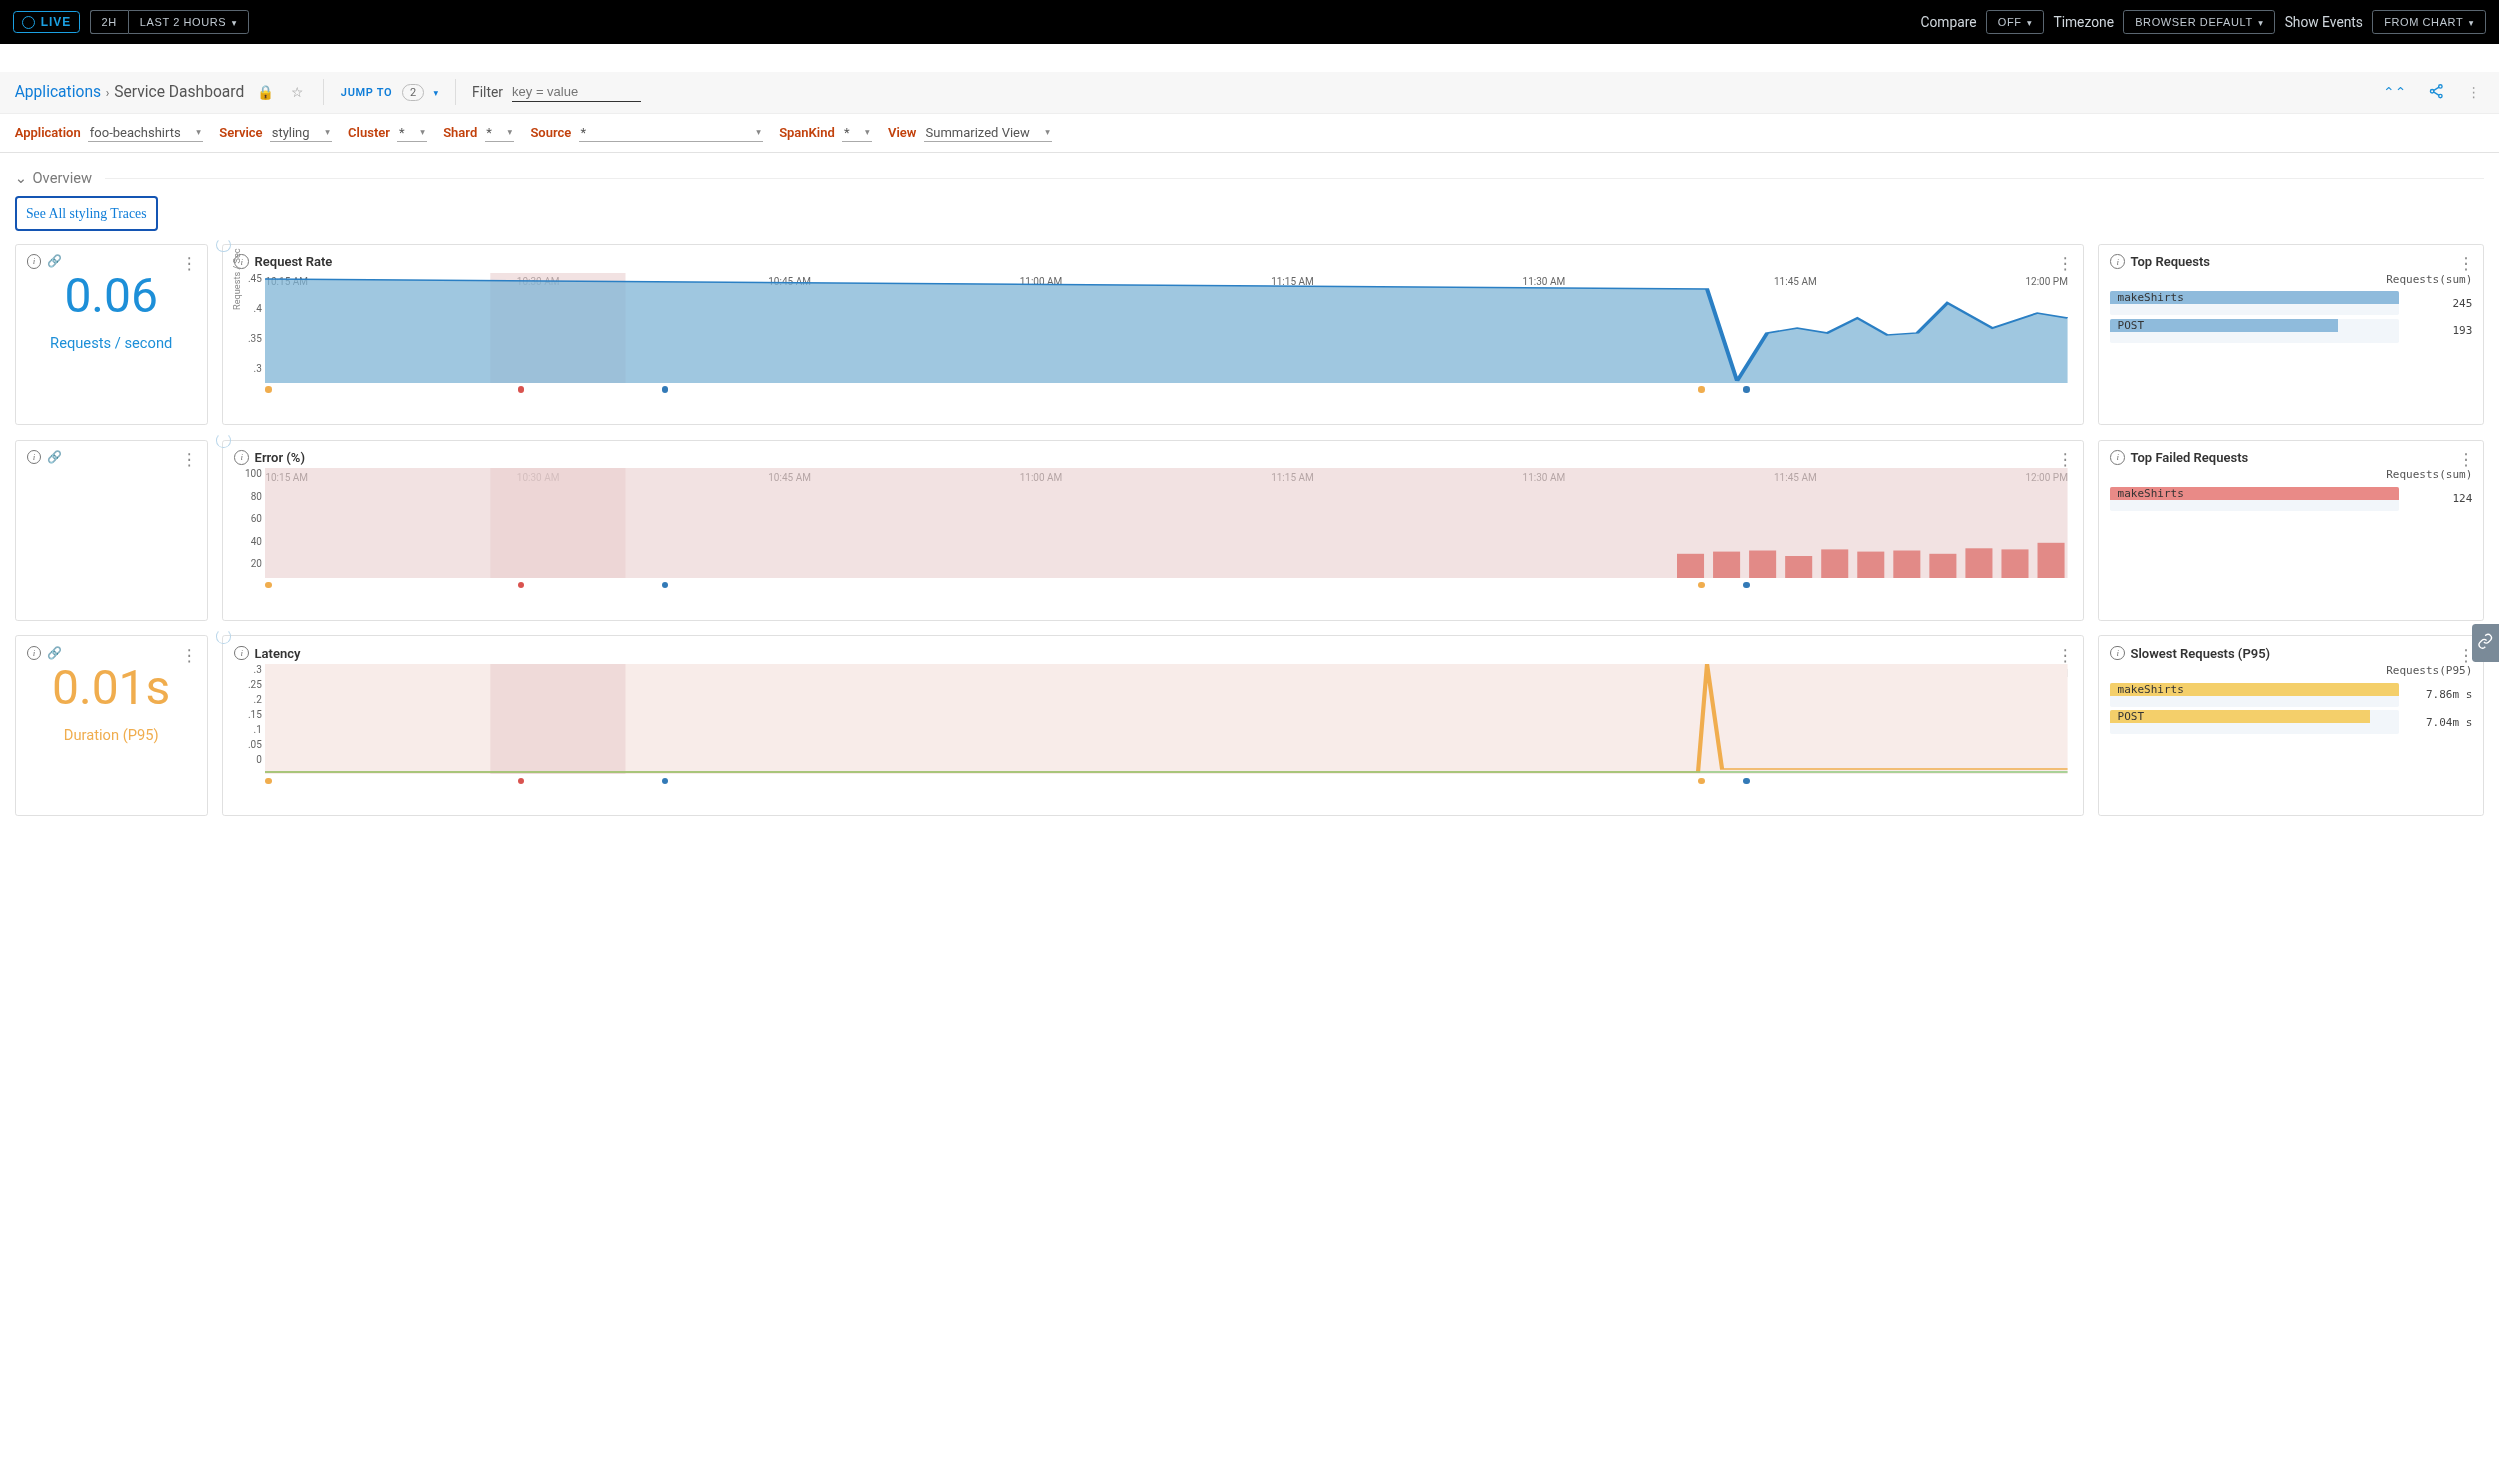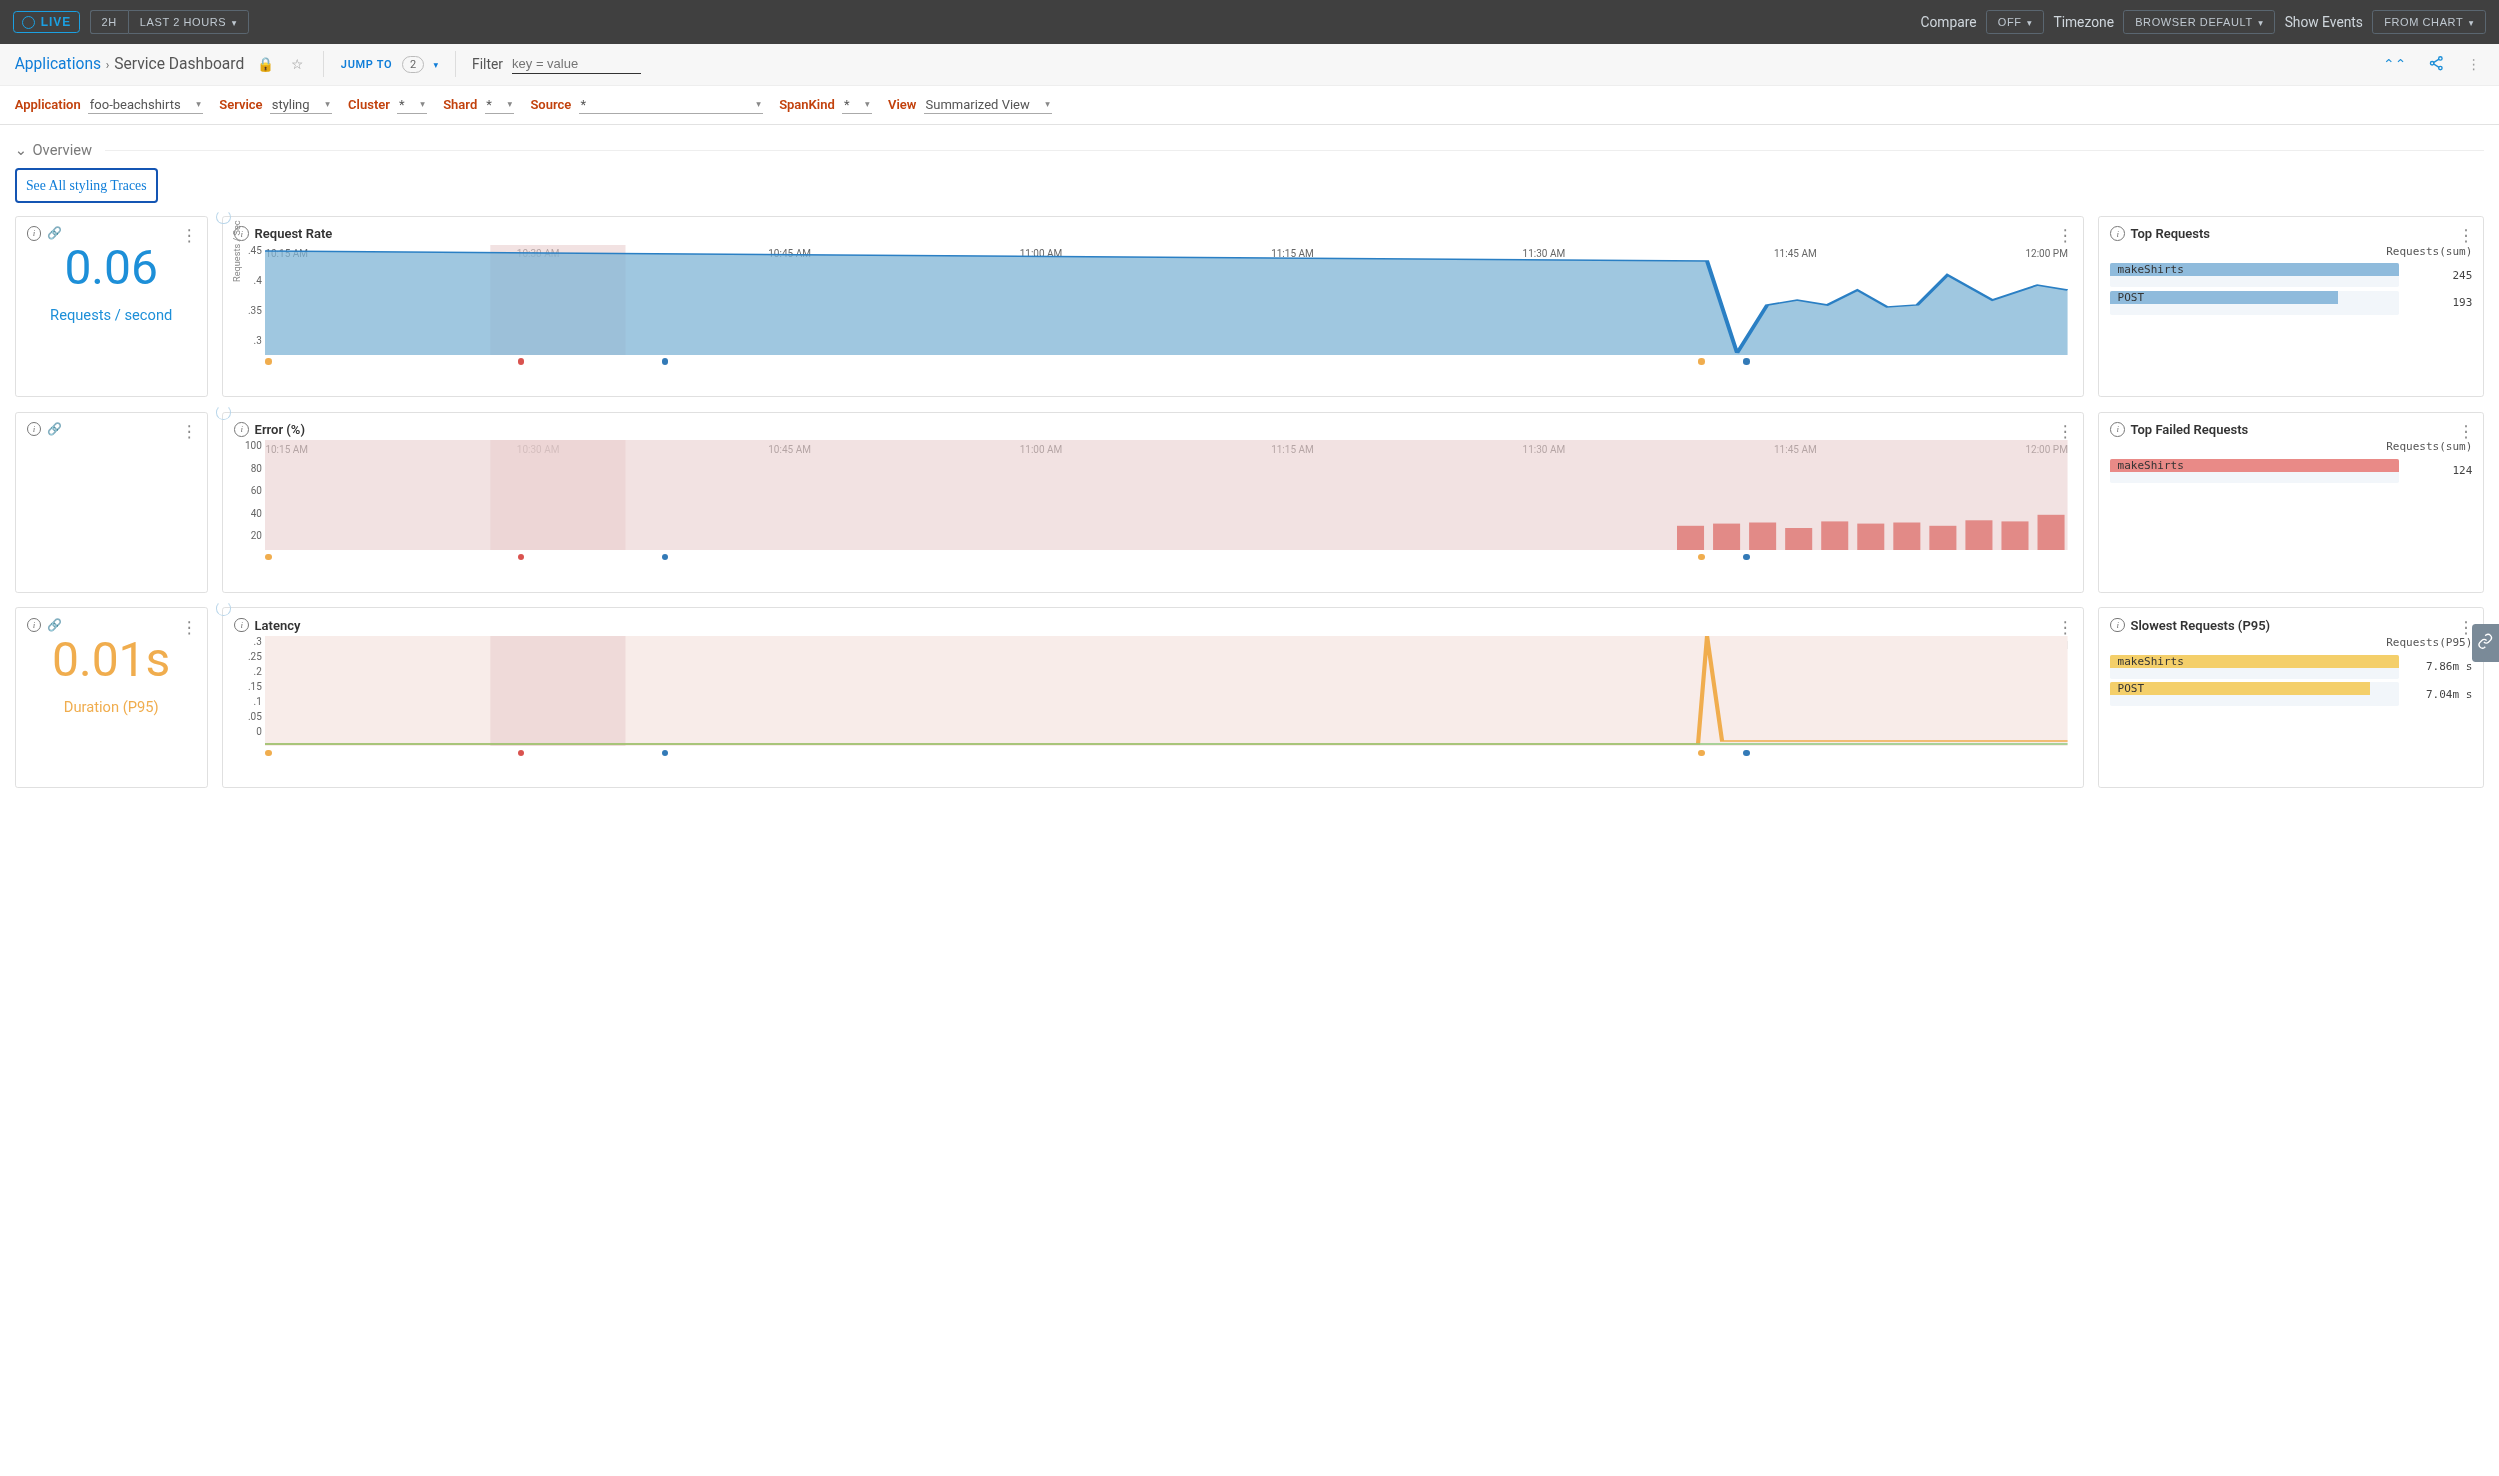--- a/index.html
+++ b/index.html
@@ -1,32 +1,32 @@
 <!DOCTYPE html>
 <html style="font-size:14.7px"><head>
 <meta charset="utf-8">
 <style>
 * { box-sizing: border-box; margin: 0; padding: 0; }
 body { font-family: -apple-system, BlinkMacSystemFont, "Segoe UI", Roboto, Helvetica, Arial, sans-serif; font-size: 12px; color: #333; background: #fff; }
 
 
-.topbar { background: #404040; height: 44px; display: flex; align-items: center; padding: 11px 13px; gap: 9.2px; }
+.topbar { background: #000000; height: 44px; display: flex; align-items: center; padding: 11px 13px; gap: 9.2px; }
 .live-btn { border: 1.4px solid #1ba0e2; color: #1ba0e2; background: transparent; border-radius: 3.7px; padding: 2.8px 8.3px; display: flex; align-items: center; gap: 5.5px; font-size: 12px; font-weight: 600; letter-spacing: 0.9px; }
 .live-dot { width: 13px; height: 13px; border: 1.8px solid #1ba0e2; border-radius: 50%; }
 .btn-group { display: flex; }
 .tb-btn { background: transparent; border: 0.9px solid #5a6670; color: #bfc8d0; padding: 4.6px 11px; font-size: 11px; letter-spacing: 0.6px; display: flex; align-items: center; gap: 5.5px; }
 .btn-group .tb-btn:first-child { border-radius: 2.8px 0 0 2.8px; border-right: none;}
 .btn-group .tb-btn:last-child { border-radius: 0 2.8px 2.8px 0; }
 .tb-btn.single { border-radius: 2.8px; }
 .topbar-spacer { flex: 1; }
 .tb-label { color: #cfd6dc; font-size: 13.8px; }
 .chev { font-size: 9.2px; }
 
 
-.subbar { display: flex; align-items: center; padding: 7.3px 14.7px; gap: 9.2px; background: #f7f7f7; border-bottom: 0.9px solid #eee; }
+.subbar { display: flex; align-items: center; padding: 7.3px 14.7px; gap: 9.2px; background: #f7f7f7; border-bottom: 0.9px solid #eee; margin-top: 28px; }
 .breadcrumb a { color: #0f7dd8; text-decoration: none; font-size: 15.6px; }
 .breadcrumb .sep { color: #6a6a6a; margin: 0 1.8px; }
 .breadcrumb .cur { color: #555; font-size: 15.6px; }
 .icon-btn { color: #999; cursor: pointer; font-size: 13.8px; padding: 1.8px 3.7px; }
 .vsep { width: 0.9px; height: 26px; background: #ddd; margin: 0 7.3px; }
 .jump { color: #0f7dd8; font-size: 11px; letter-spacing: 0.7px; font-weight: 600; }
 .badge-count { border: 0.9px solid #bbb; border-radius: 11px; padding: 0.9px 7.3px; font-size: 11px; color: #666; }
 .filter-label { color: #555; font-size: 13.8px; }
 .filter-input { border: none; border-bottom: 0.9px solid #333; background: transparent; font-size: 13px; color: #a21caf; width: 129px; padding: 1.8px 0; }
 .subbar-right { margin-left: auto; display: flex; gap: 14.7px; align-items: center; color: #888; }

